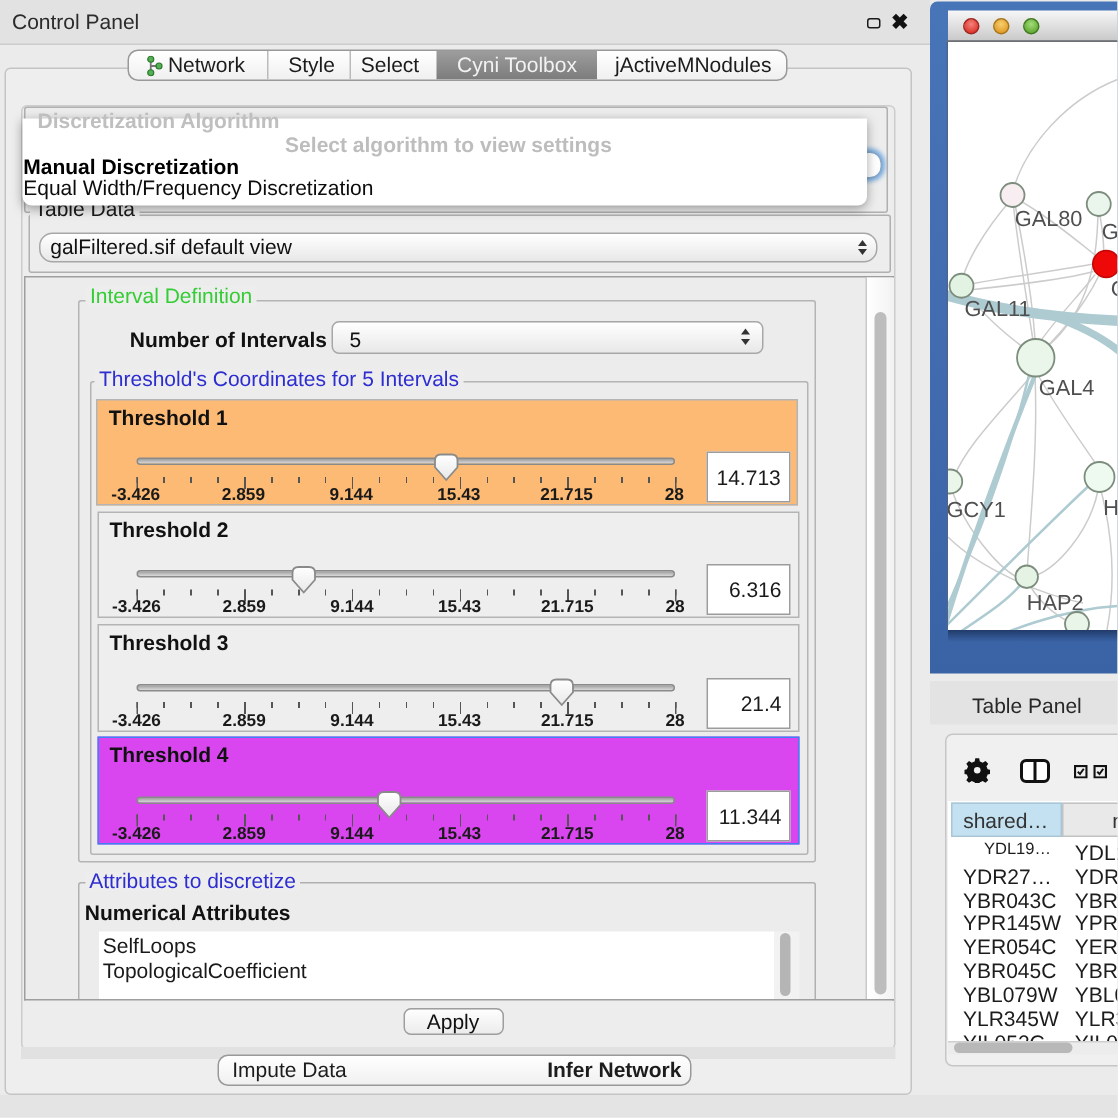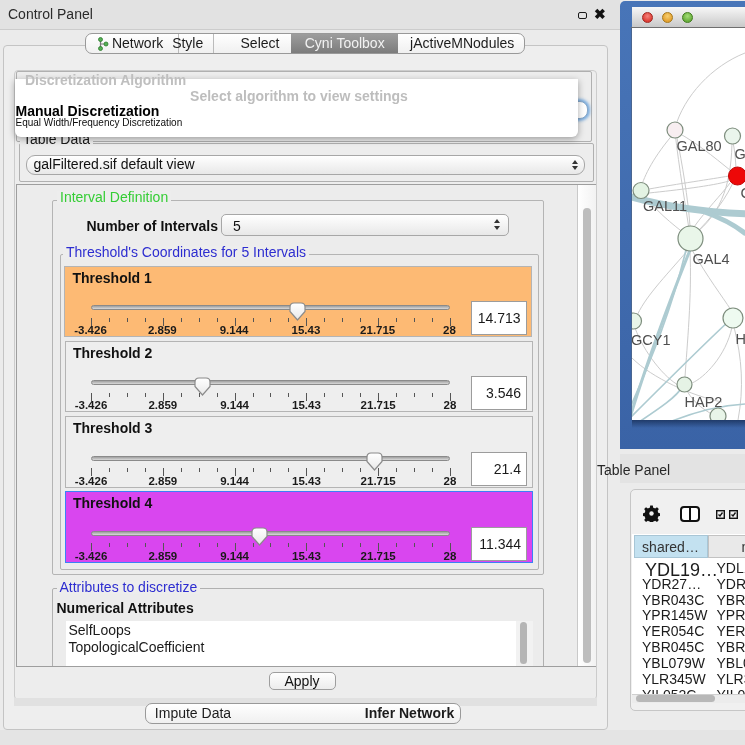--- a/index.html
+++ b/index.html
@@ -20,21 +20,21 @@
 <div class="abs" style="left:8px;top:5.5px;font-size:14px;color:#2b2b2b;">Control Panel</div>
 <div class="abs" style="left:578px;top:11.5px;width:7px;height:5px;border:1.5px solid #1a1a1a;border-radius:2px;"></div>
 <div class="abs" style="left:594px;top:6px;font-size:14px;font-weight:bold;color:#111;">✖</div>
 
 <div class="abs" style="left:3px;top:45px;width:605px;height:685px;background:#eeeeee;border:1px solid #c4c4c4;border-radius:4px;box-sizing:border-box;"></div>
 
 <div class="abs" style="left:14px;top:70px;width:583px;height:630px;background:#ededed;border:1px solid #cccccc;border-radius:4px;box-sizing:border-box;"></div>
 
 <div id="toptabs" class="abs" style="left:85px;top:33px;width:440px;height:21px;border:1px solid #999;border-radius:7px;background:linear-gradient(#ffffff,#f0f0f0);box-sizing:border-box;overflow:hidden;font-size:14px;color:#1c1c1c;">
   <div class="abs" style="left:0;top:0;width:91.6px;height:19px;border-right:1px solid #bbb;text-align:center;line-height:19px;">&nbsp;&nbsp;&nbsp;Network</div>
-  <div class="abs" style="left:76px;top:0;width:51.4px;height:19px;border-right:1px solid #bbb;text-align:center;line-height:19px;">Style</div>
+  <div class="abs" style="left:96px;top:0;width:51.4px;height:19px;border-right:1px solid #bbb;text-align:center;line-height:19px;">Style</div>
   <div class="abs" style="left:143px;top:0;width:62px;height:19px;text-align:center;line-height:19px;">Select</div>
   <div class="abs" style="left:205px;top:0;width:107.4px;height:19px;background:linear-gradient(#9d9d9d,#7c7c7c);color:#f2f2f2;text-align:center;line-height:19px;">Cyni Toolbox</div>
   <div class="abs" style="left:312.4px;top:0;width:127.6px;height:19px;text-align:center;line-height:19px;">jActiveMNodules</div>
 
   <svg class="abs" style="left:11px;top:3px;" width="12" height="14" viewBox="0 0 12 14">
     <line x1="3.5" y1="3" x2="3.5" y2="11" stroke="#777" stroke-width="1.2"></line>
     <line x1="3.5" y1="7" x2="8.5" y2="7" stroke="#777" stroke-width="1.2"></line>
     <circle cx="3.5" cy="2.5" r="2" fill="#55b055" stroke="#2c7a2c" stroke-width="0.8"></circle>
     <circle cx="3.5" cy="11.5" r="2" fill="#55b055" stroke="#2c7a2c" stroke-width="0.8"></circle>
     <circle cx="9" cy="7" r="2" fill="#55b055" stroke="#2c7a2c" stroke-width="0.8"></circle>
@@ -50,21 +50,21 @@
 
 <div class="combo" style="left:25.5px;top:154.5px;width:559px;height:20px;border-radius:9px;"></div>
 <div class="abs" style="left:33.5px;top:156px;font-size:14px;color:#111;">galFiltered.sif default view</div>
 <div class="up" style="left:572px;top:159.5px;"></div>
 <div class="dn" style="left:572px;top:166px;"></div>
 
 <div class="abs" style="left:15px;top:79px;width:562.5px;height:57.5px;background:#ffffff;border-radius:0 0 6px 6px;box-shadow:0 2px 7px rgba(0,0,0,0.35);z-index:5;"></div>
 <div class="abs" style="left:25px;top:71.5px;font-size:14px;font-weight:bold;color:#bfbfbf;z-index:6;">Discretization Algorithm</div>
 <div class="abs" style="left:15px;top:87.5px;width:546px;text-align:center;font-size:14px;font-weight:bold;color:#bdbdbd;z-index:6;margin-left:11px;">Select algorithm to view settings</div>
 <div class="abs" style="left:15.5px;top:102.5px;font-size:14px;font-weight:bold;color:#000;z-index:6;">Manual Discretization</div>
-<div class="abs" style="left:15.5px;top:117px;font-size:10px;color:#0c0c0c;z-index:6;">Equal Width/Frequency Discretization</div>
+<div class="abs" style="left:15.5px;top:117px;font-size:14px;color:#0c0c0c;z-index:6;">Equal Width/Frequency Discretization</div>
 
 <div class="abs" style="left:16px;top:184px;width:580px;height:482.5px;border:1px solid #9e9e9e;background:#ececec;box-sizing:border-box;"></div>
 
 <div class="abs" style="left:576.5px;top:185px;width:19px;height:480.5px;background:linear-gradient(90deg,#ffffff,#f2f2f2);border-left:1px solid #c9c9c9;box-sizing:border-box;"></div>
 <div class="abs" style="left:583px;top:208px;width:8px;height:455px;background:#bdbdbd;border-radius:4px;"></div>
 
 <div class="grpborder" style="left:51.5px;top:199.5px;width:490px;height:373px;border-color:#b4b4b4;"></div>
 <div class="grptitle" style="left:57px;top:191px;color:#35cd35;">Interval Definition</div>
 
 <div class="abs" style="left:86.5px;top:218px;font-size:14px;font-weight:bold;color:#111;">Number of Intervals</div>
@@ -111,21 +111,21 @@
           <stop offset="1" stop-color="#e8e8e8"></stop>
         </linearGradient>
       </defs>
   </svg>
   <div class="abs" style="left:-4.5px;top:57.5px;width:60px;text-align:center;font-size:11.5px;font-weight:bold;color:#1a1a1a;">-3.426</div>
   <div class="abs" style="left:67.3px;top:57.5px;width:60px;text-align:center;font-size:11.5px;font-weight:bold;color:#1a1a1a;">2.859</div>
   <div class="abs" style="left:139.1px;top:57.5px;width:60px;text-align:center;font-size:11.5px;font-weight:bold;color:#1a1a1a;">9.144</div>
   <div class="abs" style="left:210.9px;top:57.5px;width:60px;text-align:center;font-size:11.5px;font-weight:bold;color:#1a1a1a;">15.43</div>
   <div class="abs" style="left:282.7px;top:57.5px;width:60px;text-align:center;font-size:11.5px;font-weight:bold;color:#1a1a1a;">21.715</div>
   <div class="abs" style="left:354.5px;top:57.5px;width:60px;text-align:center;font-size:11.5px;font-weight:bold;color:#1a1a1a;">28</div>
-  <div class="abs" style="left:405.5px;top:34.5px;width:56px;height:34px;border:1px solid #9c9c9c;background:#fff;box-sizing:border-box;font-size:14px;color:#1a1a1a;text-align:right;line-height:32px;"><span style="padding-right:5px;">3.546</span></div>
+  <div class="abs" style="left:405.5px;top:34.5px;width:56px;height:34px;border:1px solid #9c9c9c;background:#fff;box-sizing:border-box;font-size:14px;color:#1a1a1a;text-align:right;line-height:32px;"><span style="padding-right:5px;">6.316</span></div>
 </div>
 <div class="abs" style="left:64.5px;top:416.1px;width:468px;height:71.5px;border:1px solid #b4b4b4;background:#eeeeee;box-sizing:border-box;">
   <div class="abs" style="left:7.5px;top:3px;font-size:14px;font-weight:bold;color:#111;">Threshold 3</div>
   <div class="abs" style="left:25.5px;top:38.5px;width:359px;height:5px;border:1px solid #8a8a8a;border-radius:3px;background:linear-gradient(#9f9f9f,#d9d9d9);box-sizing:border-box;"></div>
   <div class="abs" style="left:25.5px;top:51px;width:360px;height:4px;background:repeating-linear-gradient(90deg,#555 0px,#555 1px,transparent 1px,transparent 17.95px);"></div>
   <div class="abs" style="left:25.5px;top:51px;width:360px;height:8px;background:repeating-linear-gradient(90deg,#555 0px,#555 1px,transparent 1px,transparent 71.8px);"></div>
   <svg class="abs" style="left:300.6px;top:35px;" width="17" height="19" viewBox="0 0 17 19">
     <path d="M1,5 Q1,1 5,1 H12 Q16,1 16,5 V9.5 L8.5,18 L1,9.5 Z" fill="url(#tg2)" stroke="#8a8a8a" stroke-width="1.2"></path>
     <defs>
         <linearGradient id="tg2" x1="0" y1="0" x2="0" y2="1">
@@ -249,40 +249,40 @@
 <text x="60.5" y="235.5">GAL4</text>
 <text x="-1" y="316.5">GCY1</text>
 <text x="103.5" y="315.5">H</text>
 <text x="52.5" y="378.5">HAP2</text>
 </g>
 </svg>
 
 <div class="abs" style="left:632px;top:420px;width:113px;height:8px;background:linear-gradient(rgba(10,25,55,0.55),rgba(10,25,55,0));"></div>
 
 <div class="abs" style="left:620px;top:453.5px;width:125px;height:29px;background:#e3e3e3;"></div>
-<div class="abs" style="left:597px;top:461.5px;font-size:14px;color:#282828;">Table Panel</div>
+<div class="abs" style="left:648px;top:461.5px;font-size:14px;color:#282828;">Table Panel</div>
 <div class="abs" style="left:629.5px;top:488.5px;width:120px;height:222px;background:#f0f0f0;border:1px solid #c6c6c6;border-radius:5px;box-sizing:border-box;"></div>
 
 <svg class="abs" style="left:643px;top:504.5px;" width="17" height="17" viewBox="0 0 17 17">
   <g fill="#111">
     <path d="M7.2,0.5 h2.6 l0.4,2.2 a6,6 0 0 1 1.9,0.8 l1.9,-1.2 l1.8,1.8 l-1.2,1.9 a6,6 0 0 1 0.8,1.9 l2.2,0.4 v2.6 l-2.2,0.4 a6,6 0 0 1 -0.8,1.9 l1.2,1.9 l-1.8,1.8 l-1.9,-1.2 a6,6 0 0 1 -1.9,0.8 l-0.4,2.2 h-2.6 l-0.4,-2.2 a6,6 0 0 1 -1.9,-0.8 l-1.9,1.2 l-1.8,-1.8 l1.2,-1.9 a6,6 0 0 1 -0.8,-1.9 l-2.2,-0.4 v-2.6 l2.2,-0.4 a6,6 0 0 1 0.8,-1.9 l-1.2,-1.9 l1.8,-1.8 l1.9,1.2 a6,6 0 0 1 1.9,-0.8 z"></path>
     <circle cx="8.5" cy="8.5" r="2.2" fill="#f0f0f0"></circle>
   </g>
 </svg>
 <div class="abs" style="left:679.5px;top:505.5px;width:20px;height:16.5px;border:2.6px solid #111;border-radius:4px;background:#fff;box-sizing:border-box;"></div>
 <div class="abs" style="left:688.5px;top:507px;width:2.4px;height:13.5px;background:#111;"></div>
 <svg class="abs" style="left:716px;top:509.5px;" width="23" height="9" viewBox="0 0 23 9">
   <rect x="0.7" y="0.7" width="7.6" height="7.6" fill="none" stroke="#111" stroke-width="1.4"></rect>
   <path d="M2.5,4.5 L4,6 L6.5,2.5" fill="none" stroke="#111" stroke-width="1.3"></path>
   <rect x="13.7" y="0.7" width="7.6" height="7.6" fill="none" stroke="#111" stroke-width="1.4"></rect>
   <path d="M15.5,4.5 L17,6 L19.5,2.5" fill="none" stroke="#111" stroke-width="1.3"></path>
 </svg>
 
 <div class="abs" style="left:632px;top:533.5px;width:113px;height:160px;background:#ffffff;overflow:hidden;">
-<div style="position:absolute;left:13px;top:26.2px;font-size:18px;color:#1c1c1c;">YDL19…</div>
+<div style="position:absolute;left:24px;top:26.2px;font-size:11px;color:#1c1c1c;">YDL19…</div>
 <div style="position:absolute;left:84.5px;top:26.2px;font-size:14px;color:#1c1c1c;">YDL194W</div>
 <div style="position:absolute;left:10px;top:42.1px;font-size:14px;color:#1c1c1c;">YDR27…</div>
 <div style="position:absolute;left:84.5px;top:42.1px;font-size:14px;color:#1c1c1c;">YDR277C</div>
 <div style="position:absolute;left:10px;top:58.0px;font-size:14px;color:#1c1c1c;">YBR043C</div>
 <div style="position:absolute;left:84.5px;top:58.0px;font-size:14px;color:#1c1c1c;">YBR043C</div>
 <div style="position:absolute;left:10px;top:73.9px;font-size:14px;color:#1c1c1c;">YPR145W</div>
 <div style="position:absolute;left:84.5px;top:73.9px;font-size:14px;color:#1c1c1c;">YPR145W</div>
 <div style="position:absolute;left:10px;top:89.8px;font-size:14px;color:#1c1c1c;">YER054C</div>
 <div style="position:absolute;left:84.5px;top:89.8px;font-size:14px;color:#1c1c1c;">YER054C</div>
 <div style="position:absolute;left:10px;top:105.7px;font-size:14px;color:#1c1c1c;">YBR045C</div>

